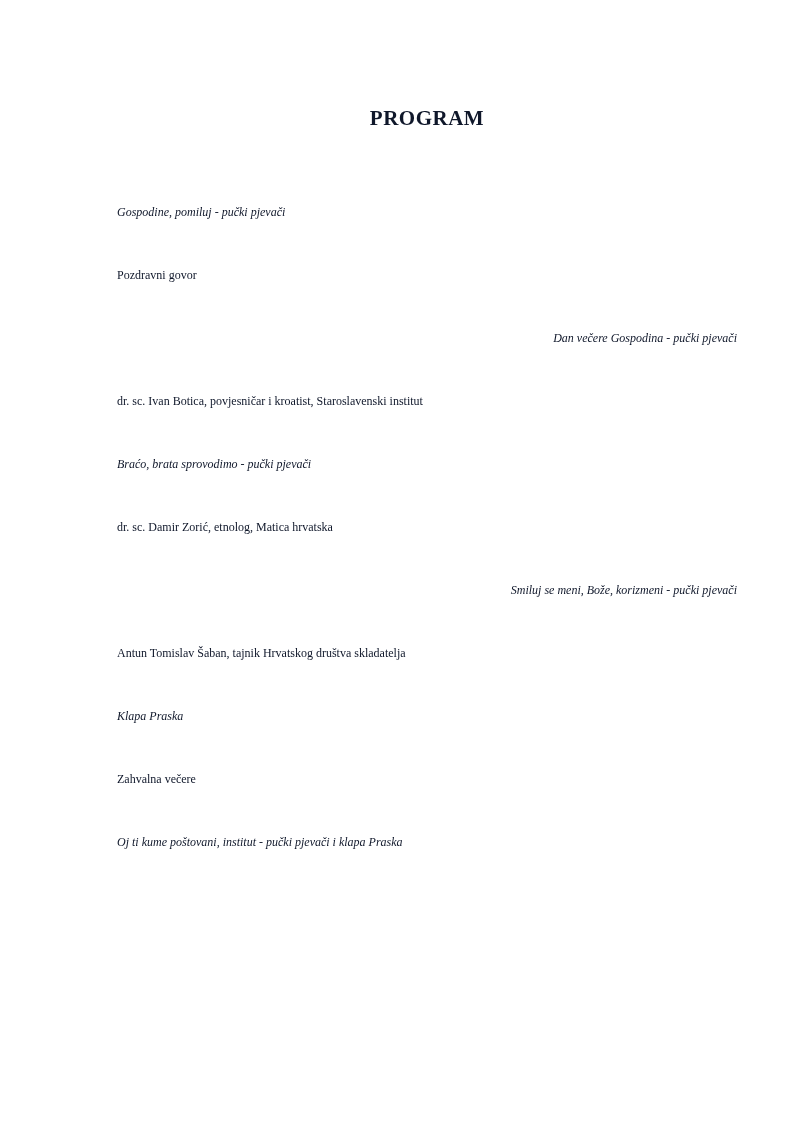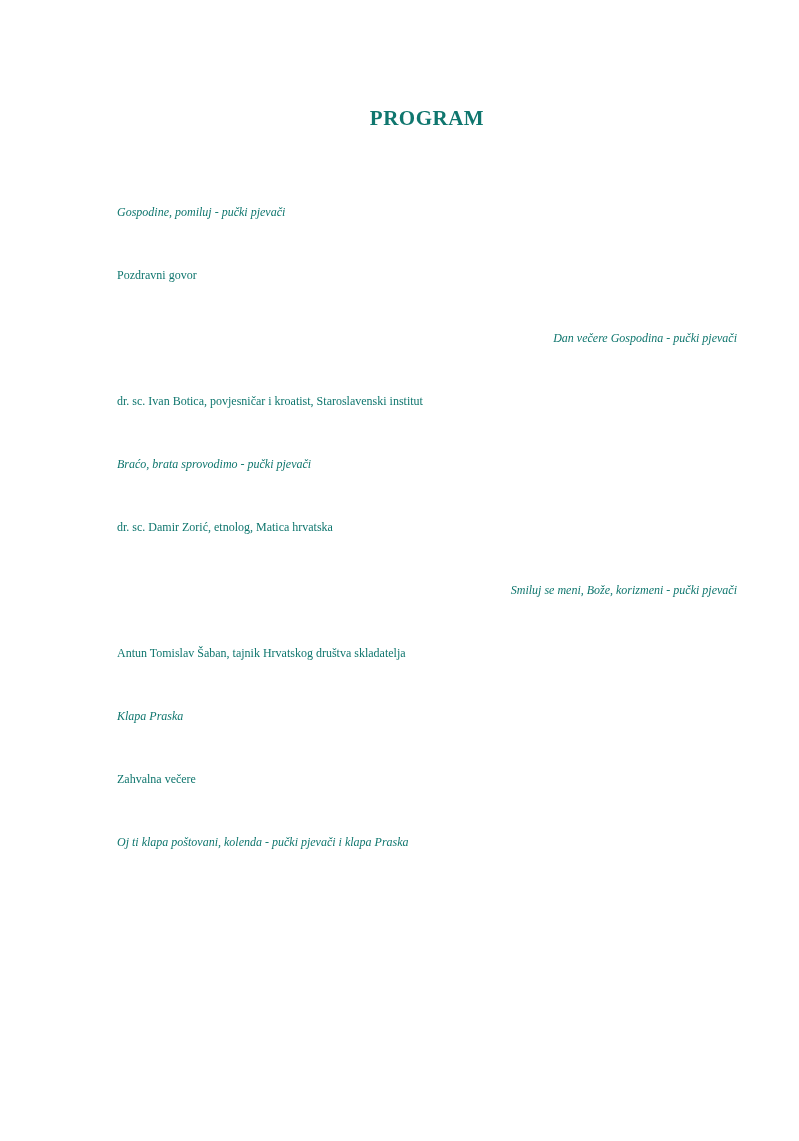--- a/index.html
+++ b/index.html
@@ -7,21 +7,21 @@
     padding: 0;
     background: #ffffff;
   }
   .page {
     position: relative;
     width: 799px;
     height: 1141px;
     background: #ffffff;
     overflow: hidden;
     font-family: "Liberation Serif", "DejaVu Serif", serif;
-    color: #0f766e;
+    color: #0f172a;
   }
   .content {
     position: absolute;
     left: 117px;
     top: 0;
     width: 620px;
   }
   .doc-title {
     margin: 0;
     padding-top: 106px;
@@ -52,16 +52,16 @@
       <p class="program-line" style="font-style: italic;">Gospodine, pomiluj - pučki pjevači</p>
       <p class="program-line" style="font-style: normal;">Pozdravni govor</p>
       <p class="program-line" style="font-style: italic; text-align: right;">Dan večere Gospodina - pučki pjevači</p>
       <p class="program-line" style="font-style: normal;">dr. sc. Ivan Botica, povjesničar i kroatist, Staroslavenski institut</p>
       <p class="program-line" style="font-style: italic;">Braćo, brata sprovodimo - pučki pjevači</p>
       <p class="program-line" style="font-style: normal;">dr. sc. Damir Zorić, etnolog, Matica hrvatska</p>
       <p class="program-line" style="font-style: italic; text-align: right;">Smiluj se meni, Bože, korizmeni - pučki pjevači</p>
       <p class="program-line" style="font-style: normal;">Antun Tomislav Šaban, tajnik Hrvatskog društva skladatelja</p>
       <p class="program-line" style="font-style: italic;">Klapa Praska</p>
       <p class="program-line" style="font-style: normal;">Zahvalna večere</p>
-      <p class="program-line" style="font-style: italic;">Oj ti klapa poštovani, kolenda - pučki pjevači i klapa Praska</p>
+      <p class="program-line" style="font-style: italic;">Oj ti kume poštovani, institut - pučki pjevači i klapa Praska</p>
     </div>
   </div>
 </div>
 
 </body></html>

